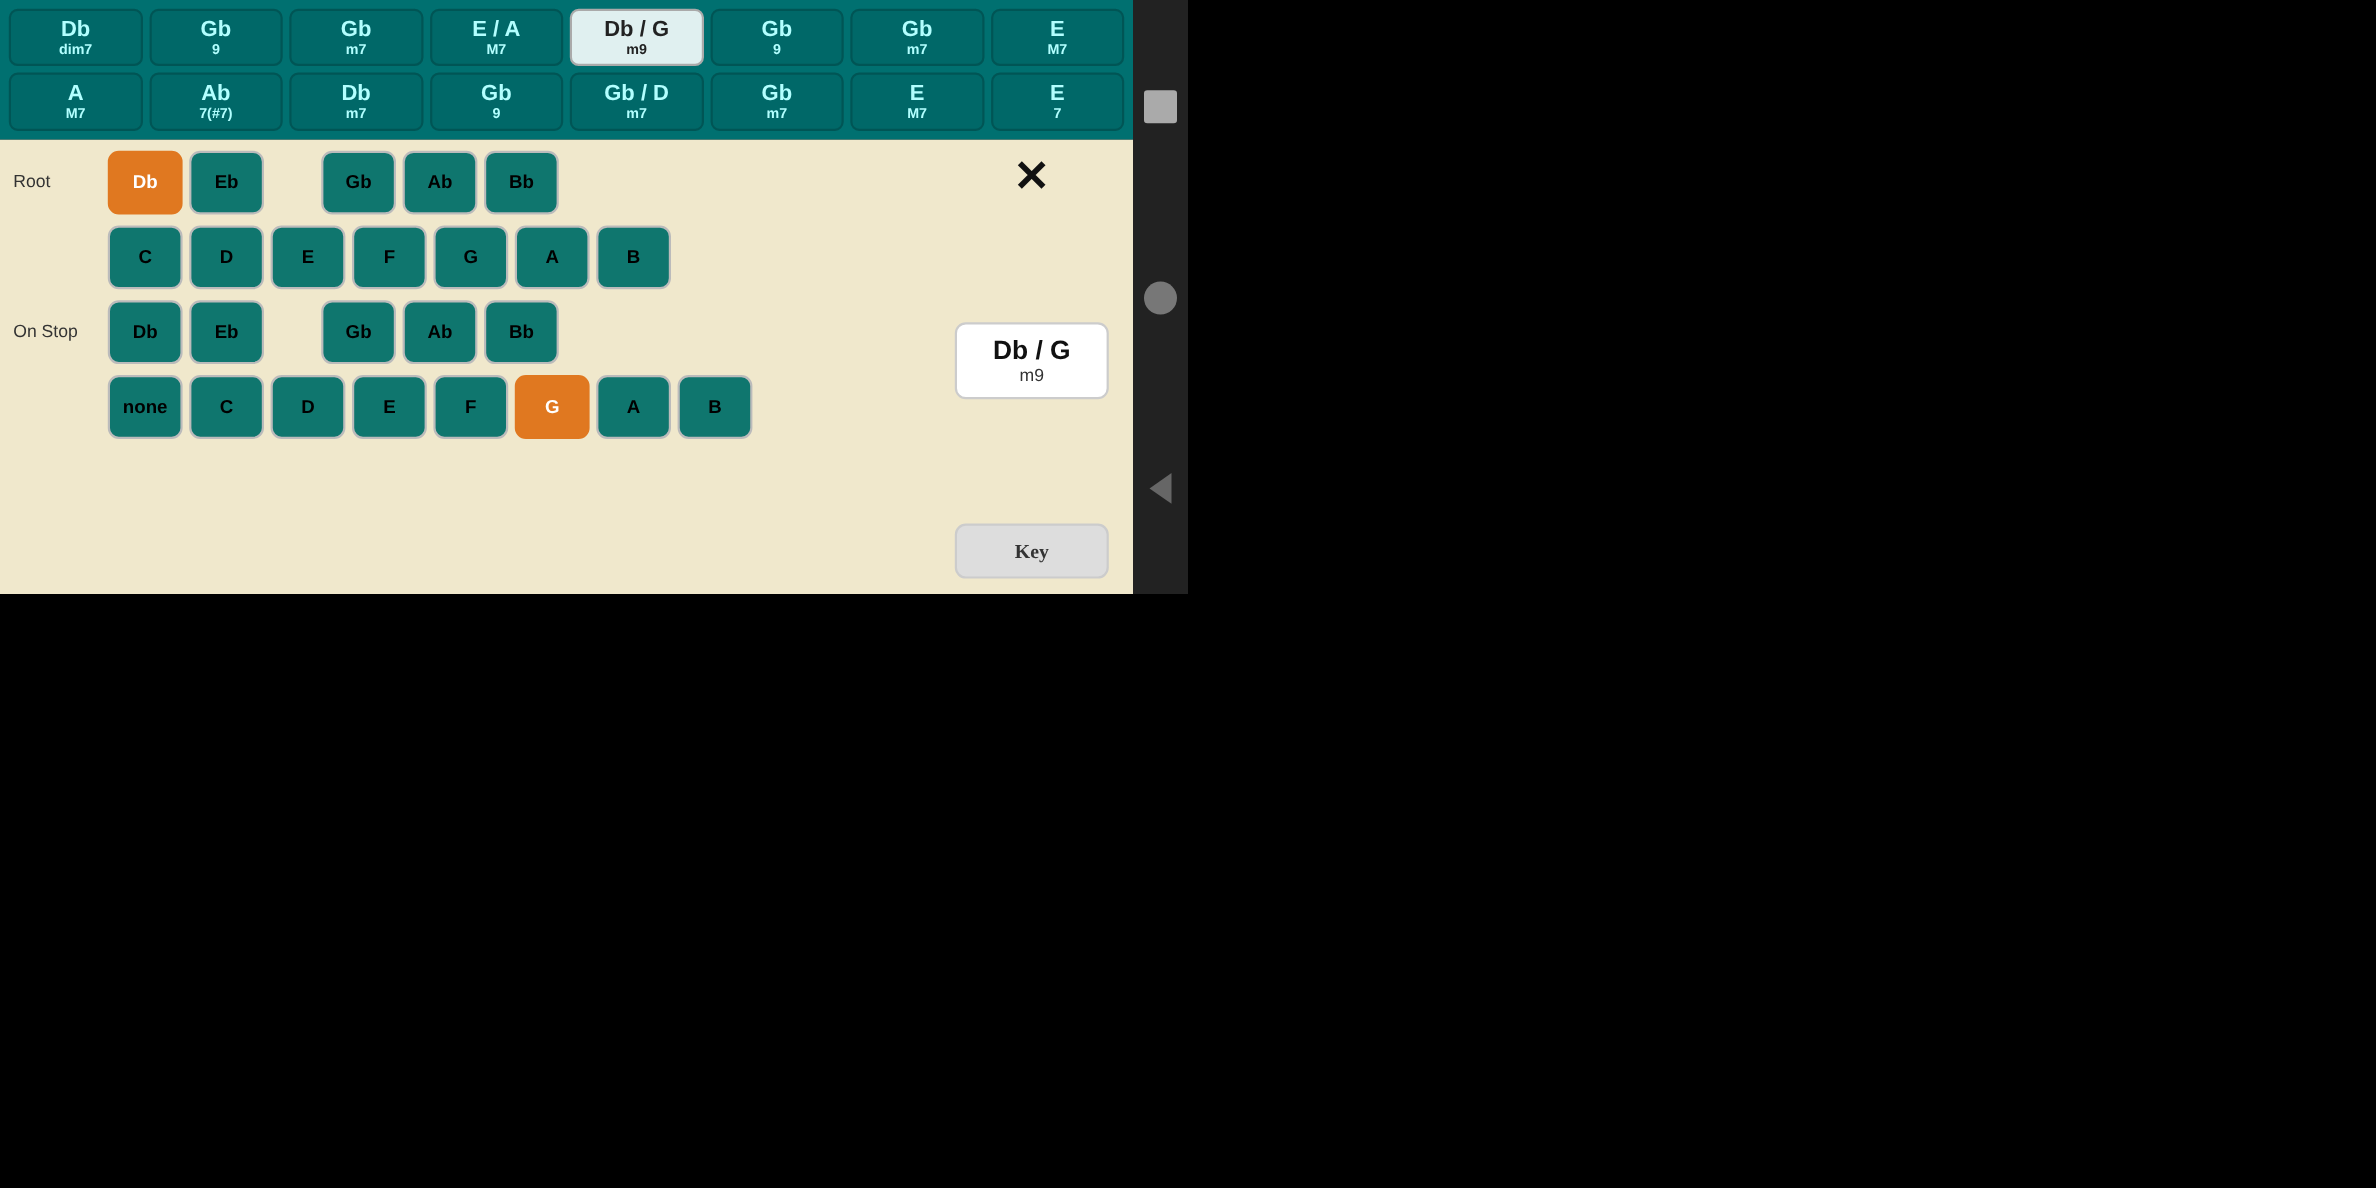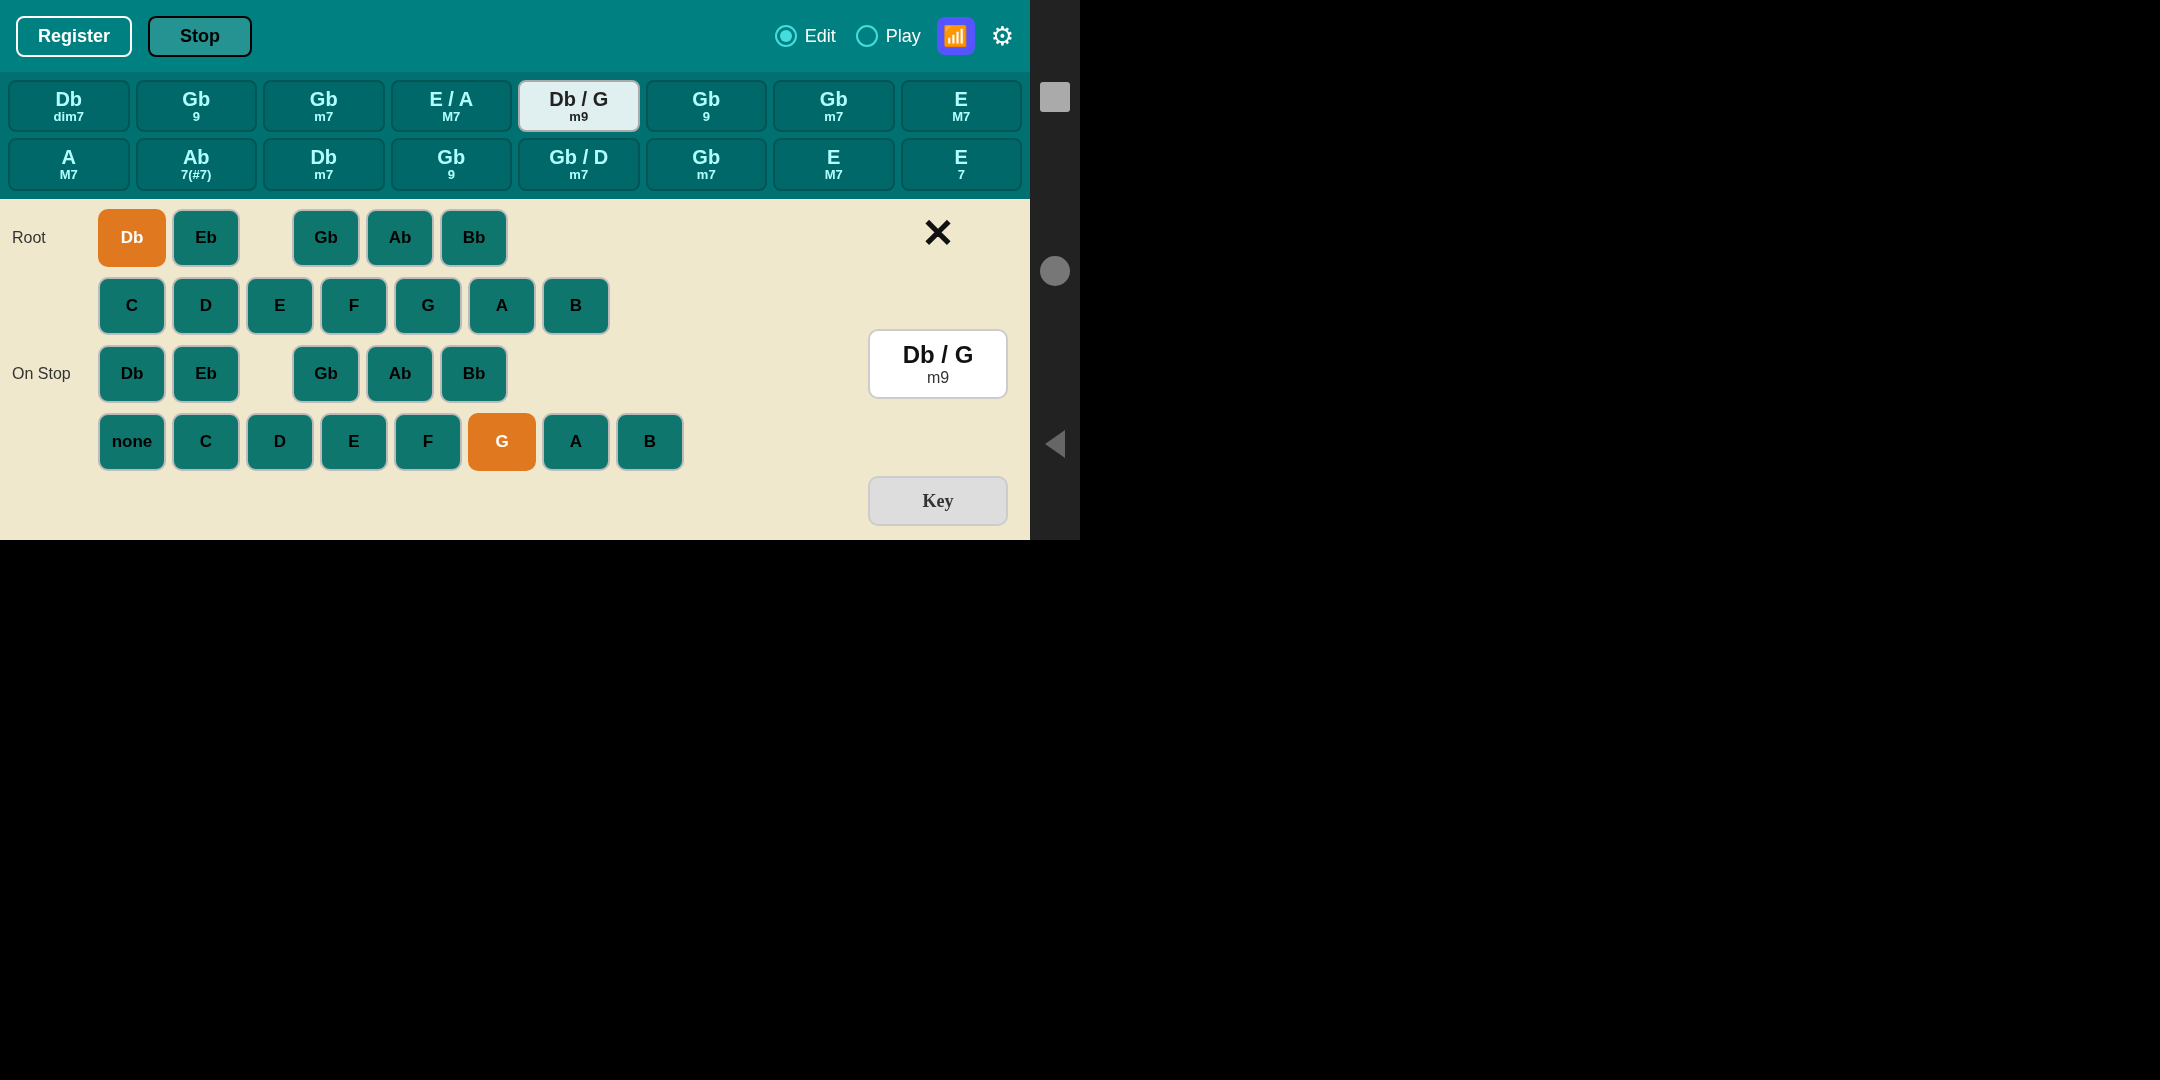--- a/index.html
+++ b/index.html
@@ -259,37 +259,20 @@
       border-top: 14px solid transparent;
       border-bottom: 14px solid transparent;
       border-right: 20px solid #666;
     }
   </style>
 </head>
 <body>
 
 <div id="main-area">
 
-  <div id="top-bar">
-    <button class="register-btn">Register</button>
-    <button class="stop-btn">Stop</button>
-    <div class="spacer"></div>
-    <div class="mode-group">
-      <div class="mode-item">
-        <div class="radio-circle active"></div>
-        <span>Edit</span>
-      </div>
-      <div class="mode-item">
-        <div class="radio-circle"></div>
-        <span>Play</span>
-      </div>
-    </div>
-    <div class="bt-btn">📶</div>
-    <div class="gear-btn">⚙</div>
-  </div>
 
   <div id="chord-rows">
   <div class="chord-row">
         <div class="chord-cell">
           <span class="chord-root">Db</span>
           <span class="chord-type">dim7</span>
         </div>
         <div class="chord-cell">
           <span class="chord-root">Gb</span>
           <span class="chord-type">9</span>

